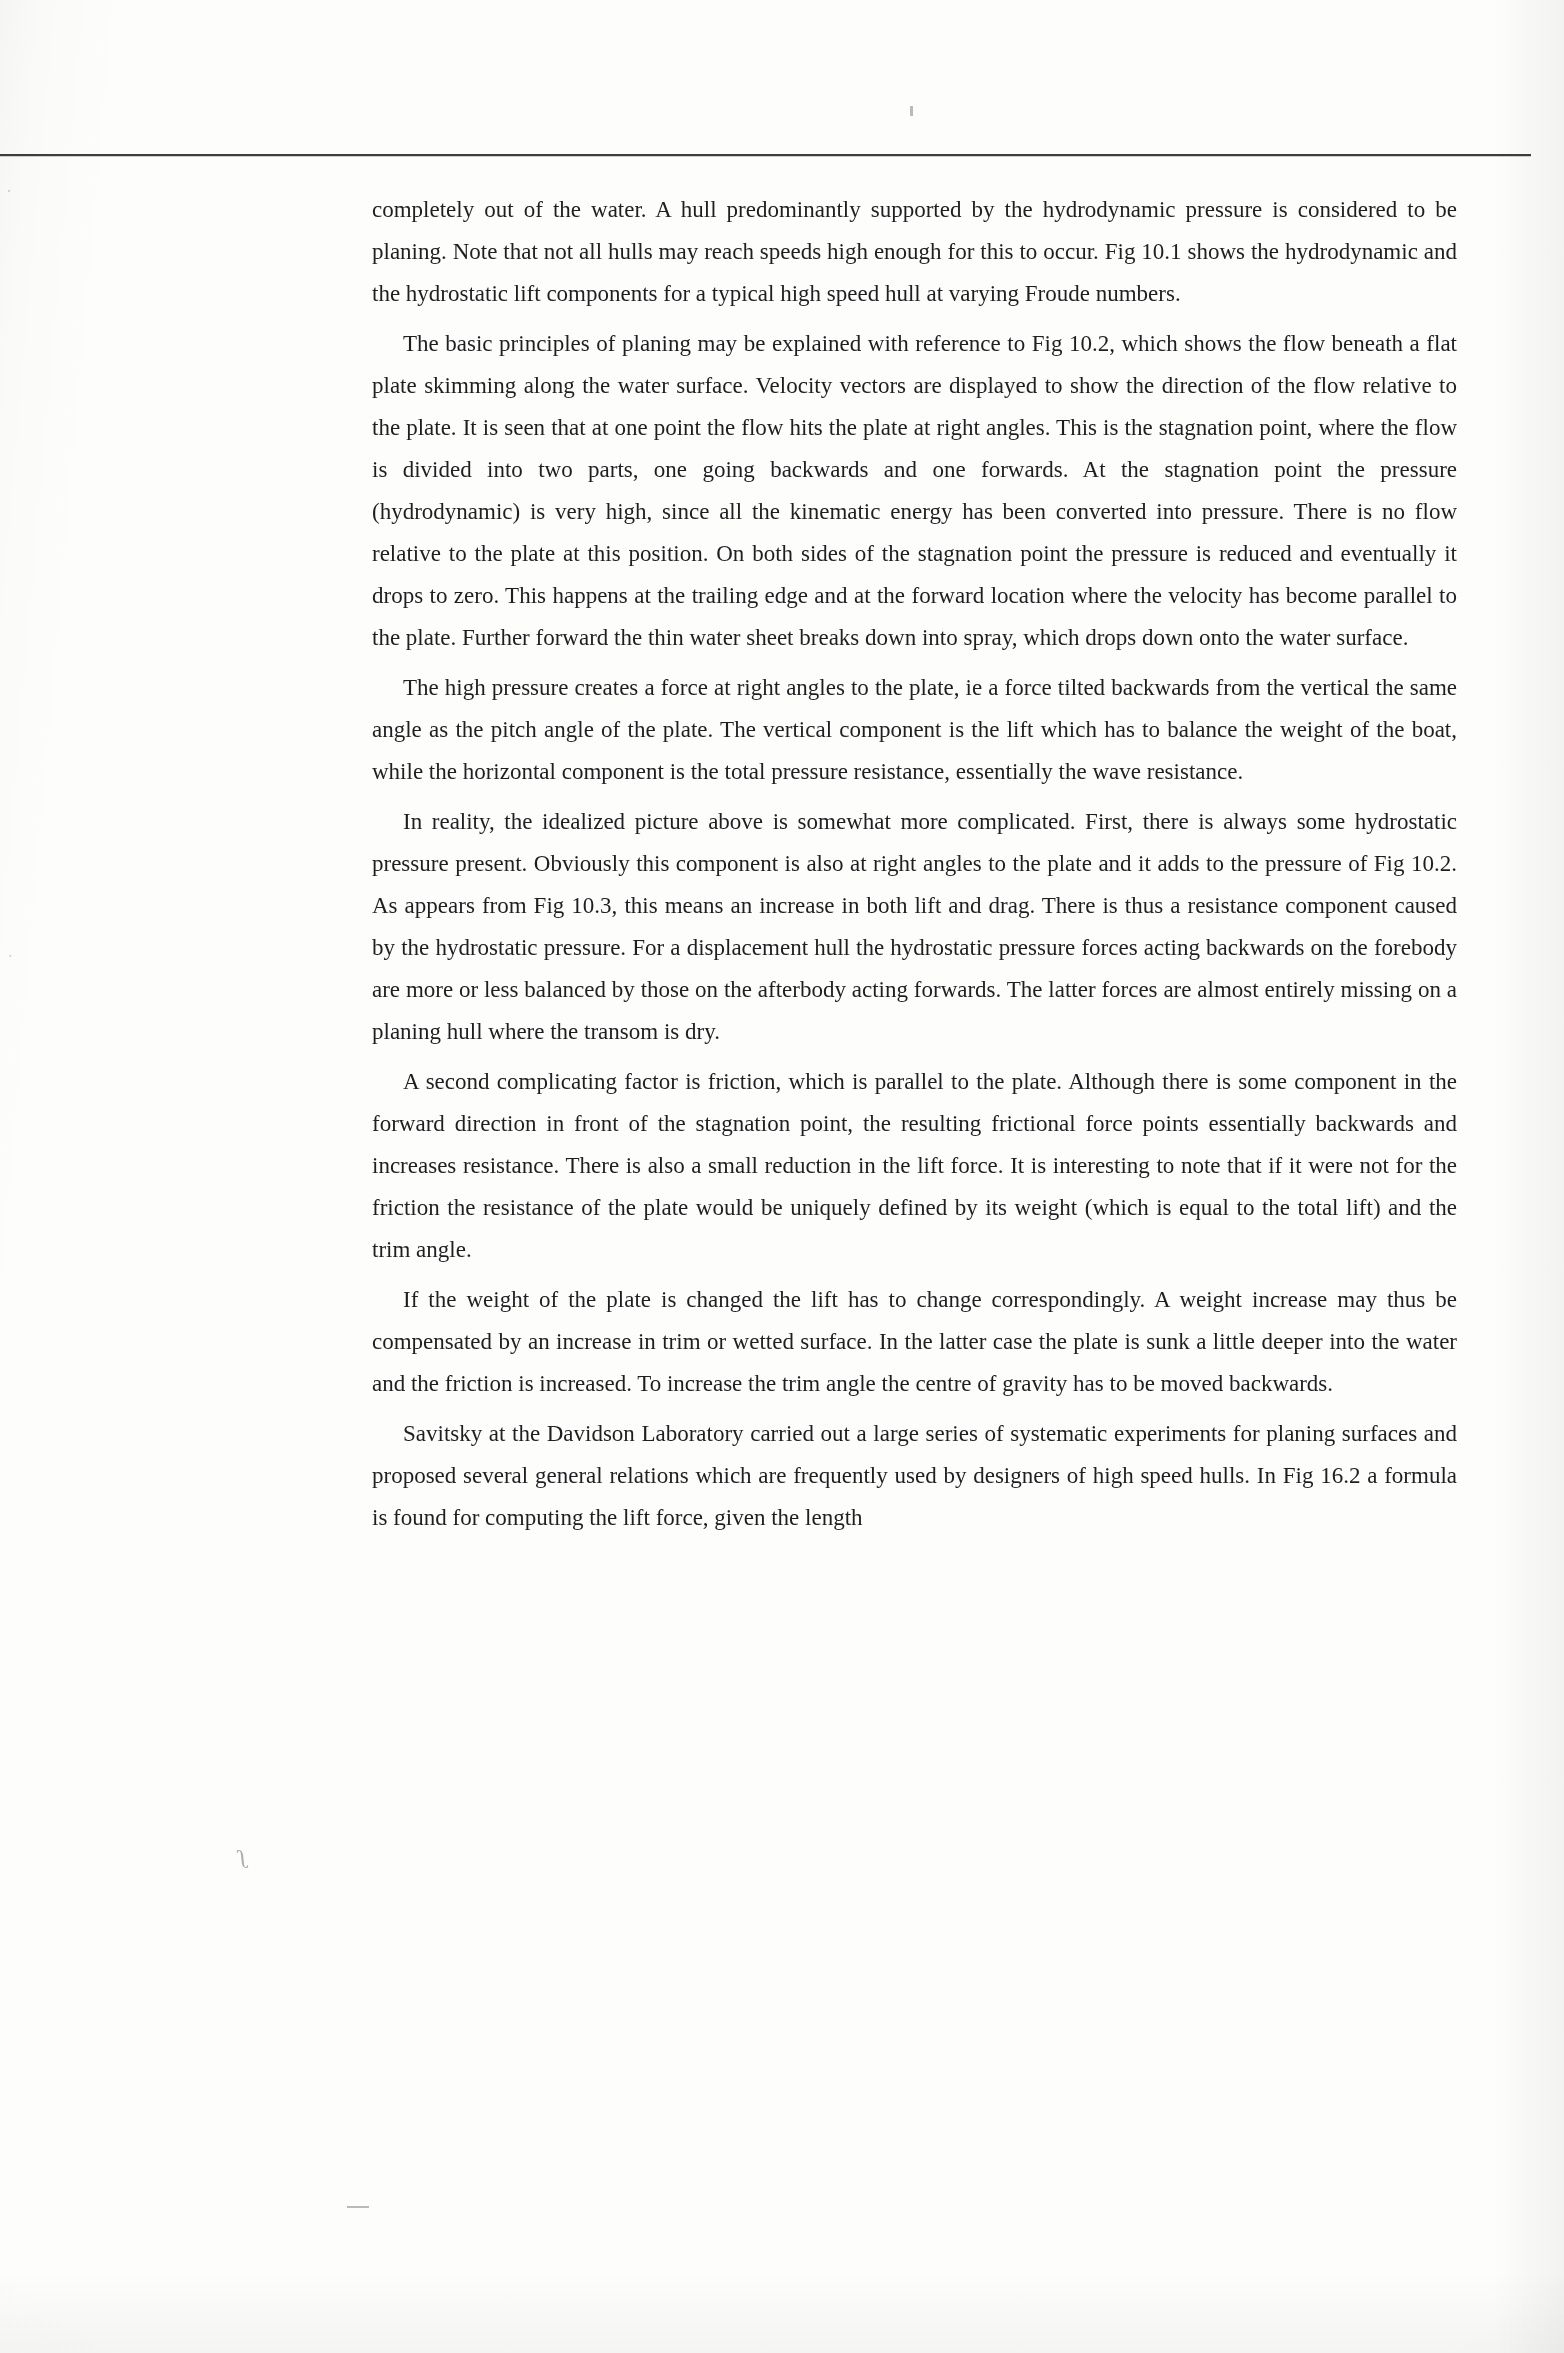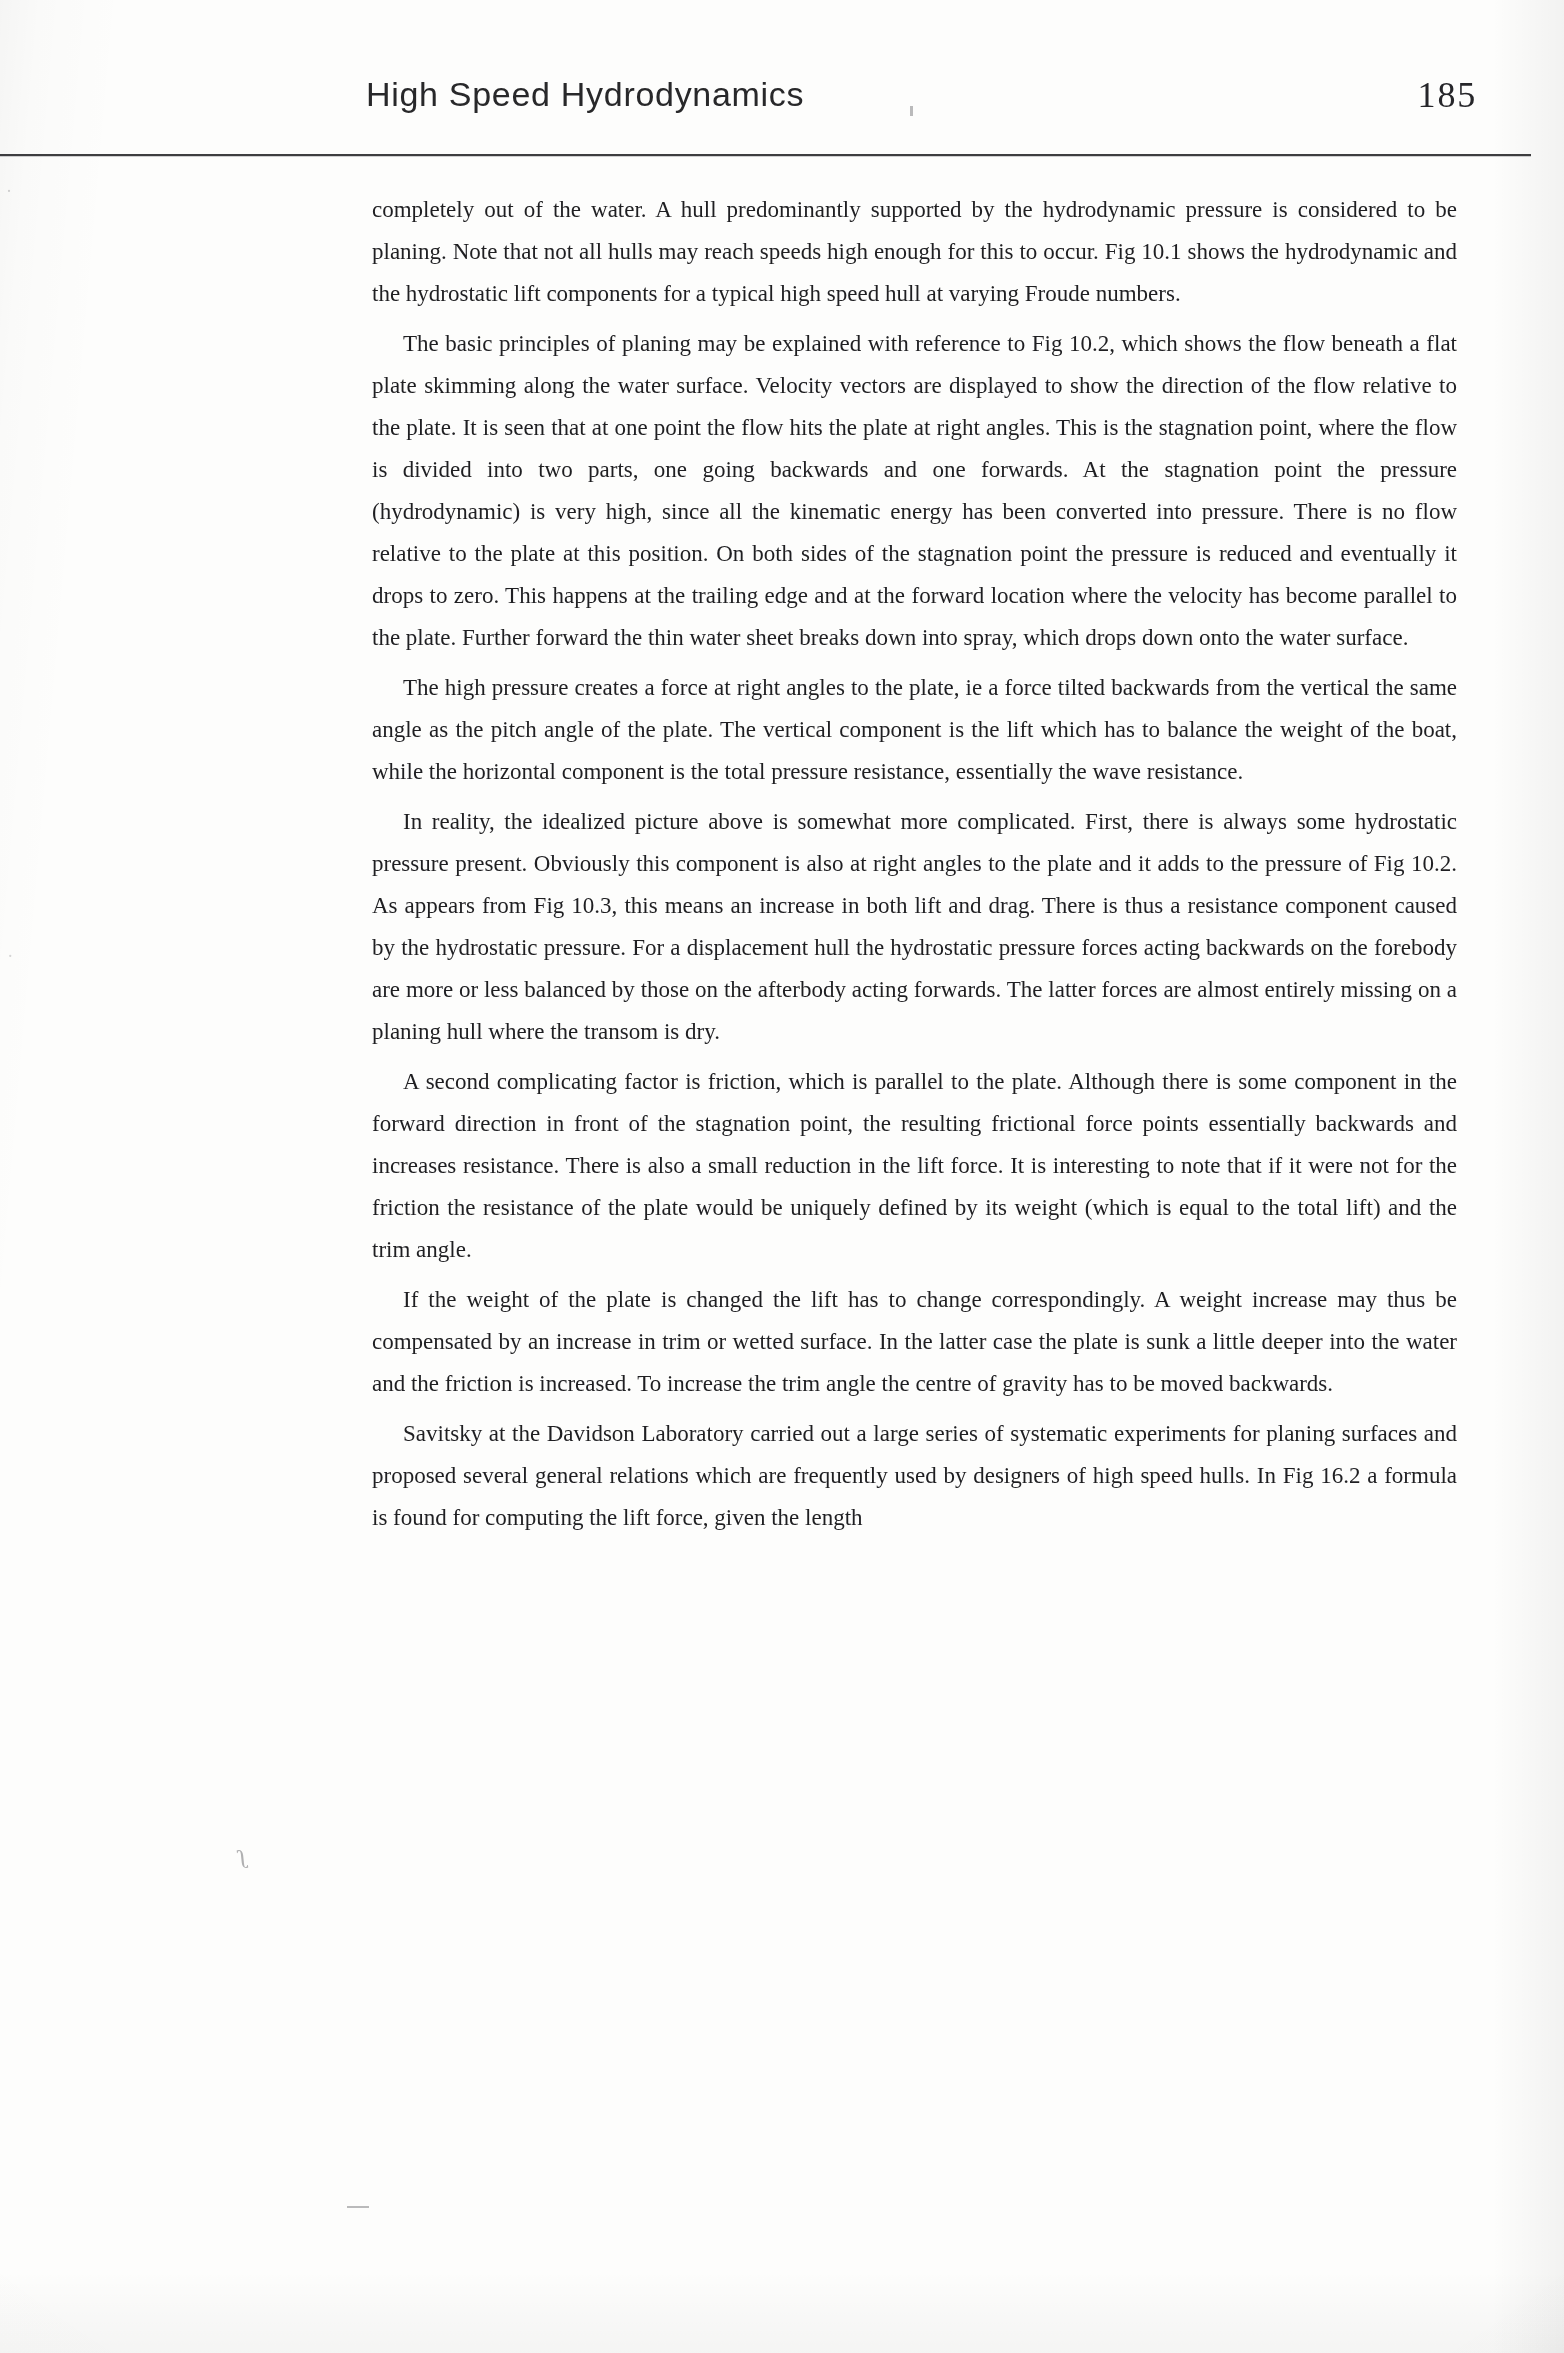--- a/index.html
+++ b/index.html
@@ -157,24 +157,20 @@
     background: rgba(60,60,65,0.35);
   }
 </style>
 </head>
 <body>
 
 <div class="page">
 
   <div class="paper-tone"></div>
 
-  <div class="header">
-    <div class="header-title">High Speed Hydrodynamics</div>
-    <div class="header-pageno">185</div>
-  </div>
   <div class="header-rule"></div>
 
   <div class="body-col">
     <p class="para">completely out of the water. A hull predominantly supported by the hydrodynamic pressure is considered to be planing. Note that not all hulls may reach speeds high enough for this to occur. Fig 10.1 shows the hydrodynamic and the hydrostatic lift components for a typical high speed hull at varying Froude numbers.</p>
     <p class="para">The basic principles of planing may be explained with reference to Fig 10.2, which shows the flow beneath a flat plate skimming along the water surface. Velocity vectors are displayed to show the direction of the flow relative to the plate. It is seen that at one point the flow hits the plate at right angles. This is the stagnation point, where the flow is divided into two parts, one going backwards and one forwards. At the stagnation point the pressure (hydrodynamic) is very high, since all the kinematic energy has been converted into pressure. There is no flow relative to the plate at this position. On both sides of the stagnation point the pressure is reduced and eventually it drops to zero. This happens at the trailing edge and at the forward location where the velocity has become parallel to the plate. Further forward the thin water sheet breaks down into spray, which drops down onto the water surface.</p>
     <p class="para">The high pressure creates a force at right angles to the plate, ie a force tilted backwards from the vertical the same angle as the pitch angle of the plate. The vertical component is the lift which has to balance the weight of the boat, while the horizontal component is the total pressure resistance, essentially the wave resistance.</p>
     <p class="para">In reality, the idealized picture above is somewhat more complicated. First, there is always some hydrostatic pressure present. Obviously this component is also at right angles to the plate and it adds to the pressure of Fig 10.2. As appears from Fig 10.3, this means an increase in both lift and drag. There is thus a resistance component caused by the hydrostatic pressure. For a displacement hull the hydrostatic pressure forces acting backwards on the forebody are more or less balanced by those on the afterbody acting forwards. The latter forces are almost entirely missing on a planing hull where the transom is dry.</p>
     <p class="para">A second complicating factor is friction, which is parallel to the plate. Although there is some component in the forward direction in front of the stagnation point, the resulting frictional force points essentially backwards and increases resistance. There is also a small reduction in the lift force. It is interesting to note that if it were not for the friction the resistance of the plate would be uniquely defined by its weight (which is equal to the total lift) and the trim angle.</p>
     <p class="para">If the weight of the plate is changed the lift has to change correspondingly. A weight increase may thus be compensated by an increase in trim or wetted surface. In the latter case the plate is sunk a little deeper into the water and the friction is increased. To increase the trim angle the centre of gravity has to be moved backwards.</p>
     <p class="para">Savitsky at the Davidson Laboratory carried out a large series of systematic experiments for planing surfaces and proposed several general relations which are frequently used by designers of high speed hulls. In Fig 16.2 a formula is found for computing the lift force, given the length</p>

